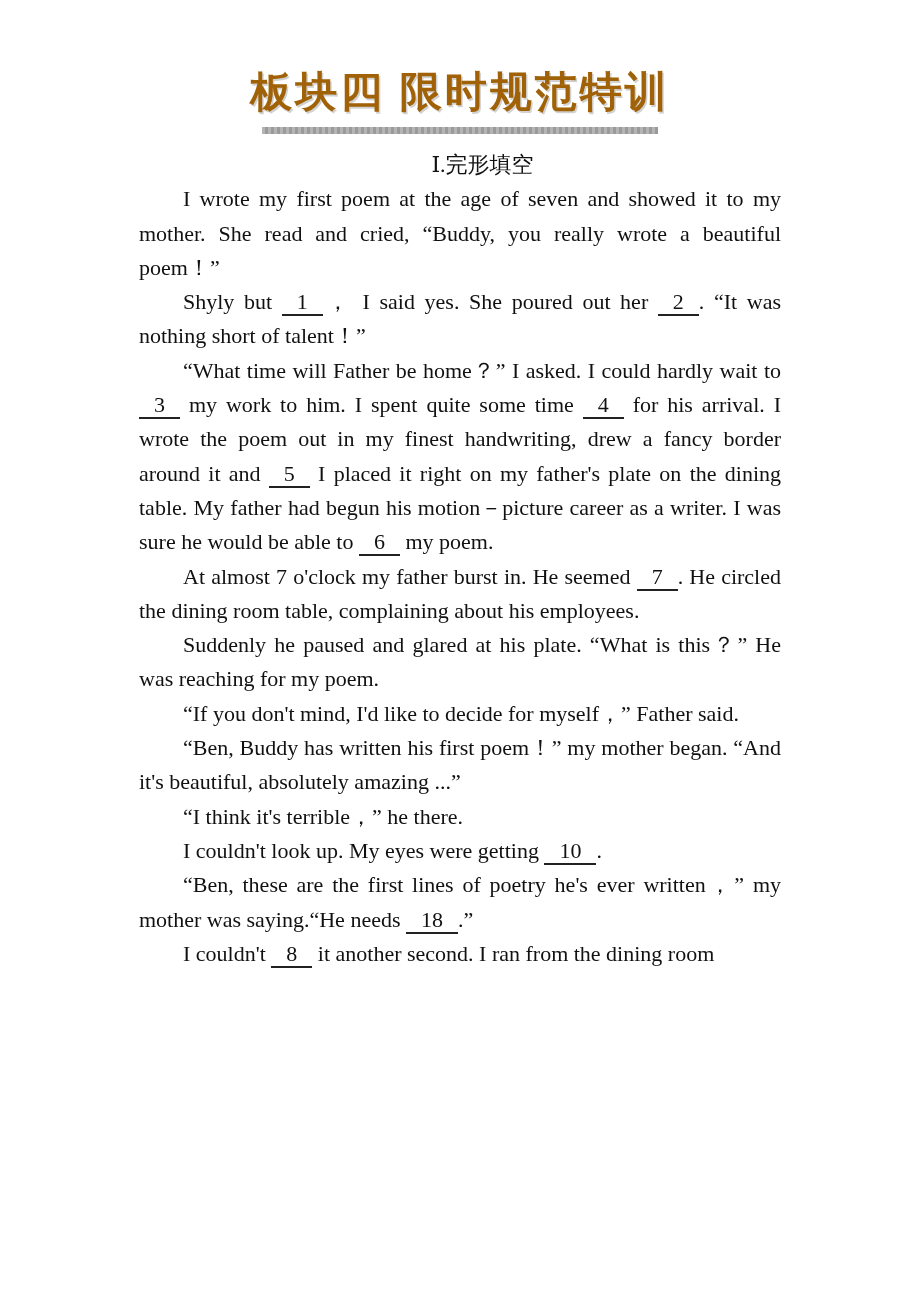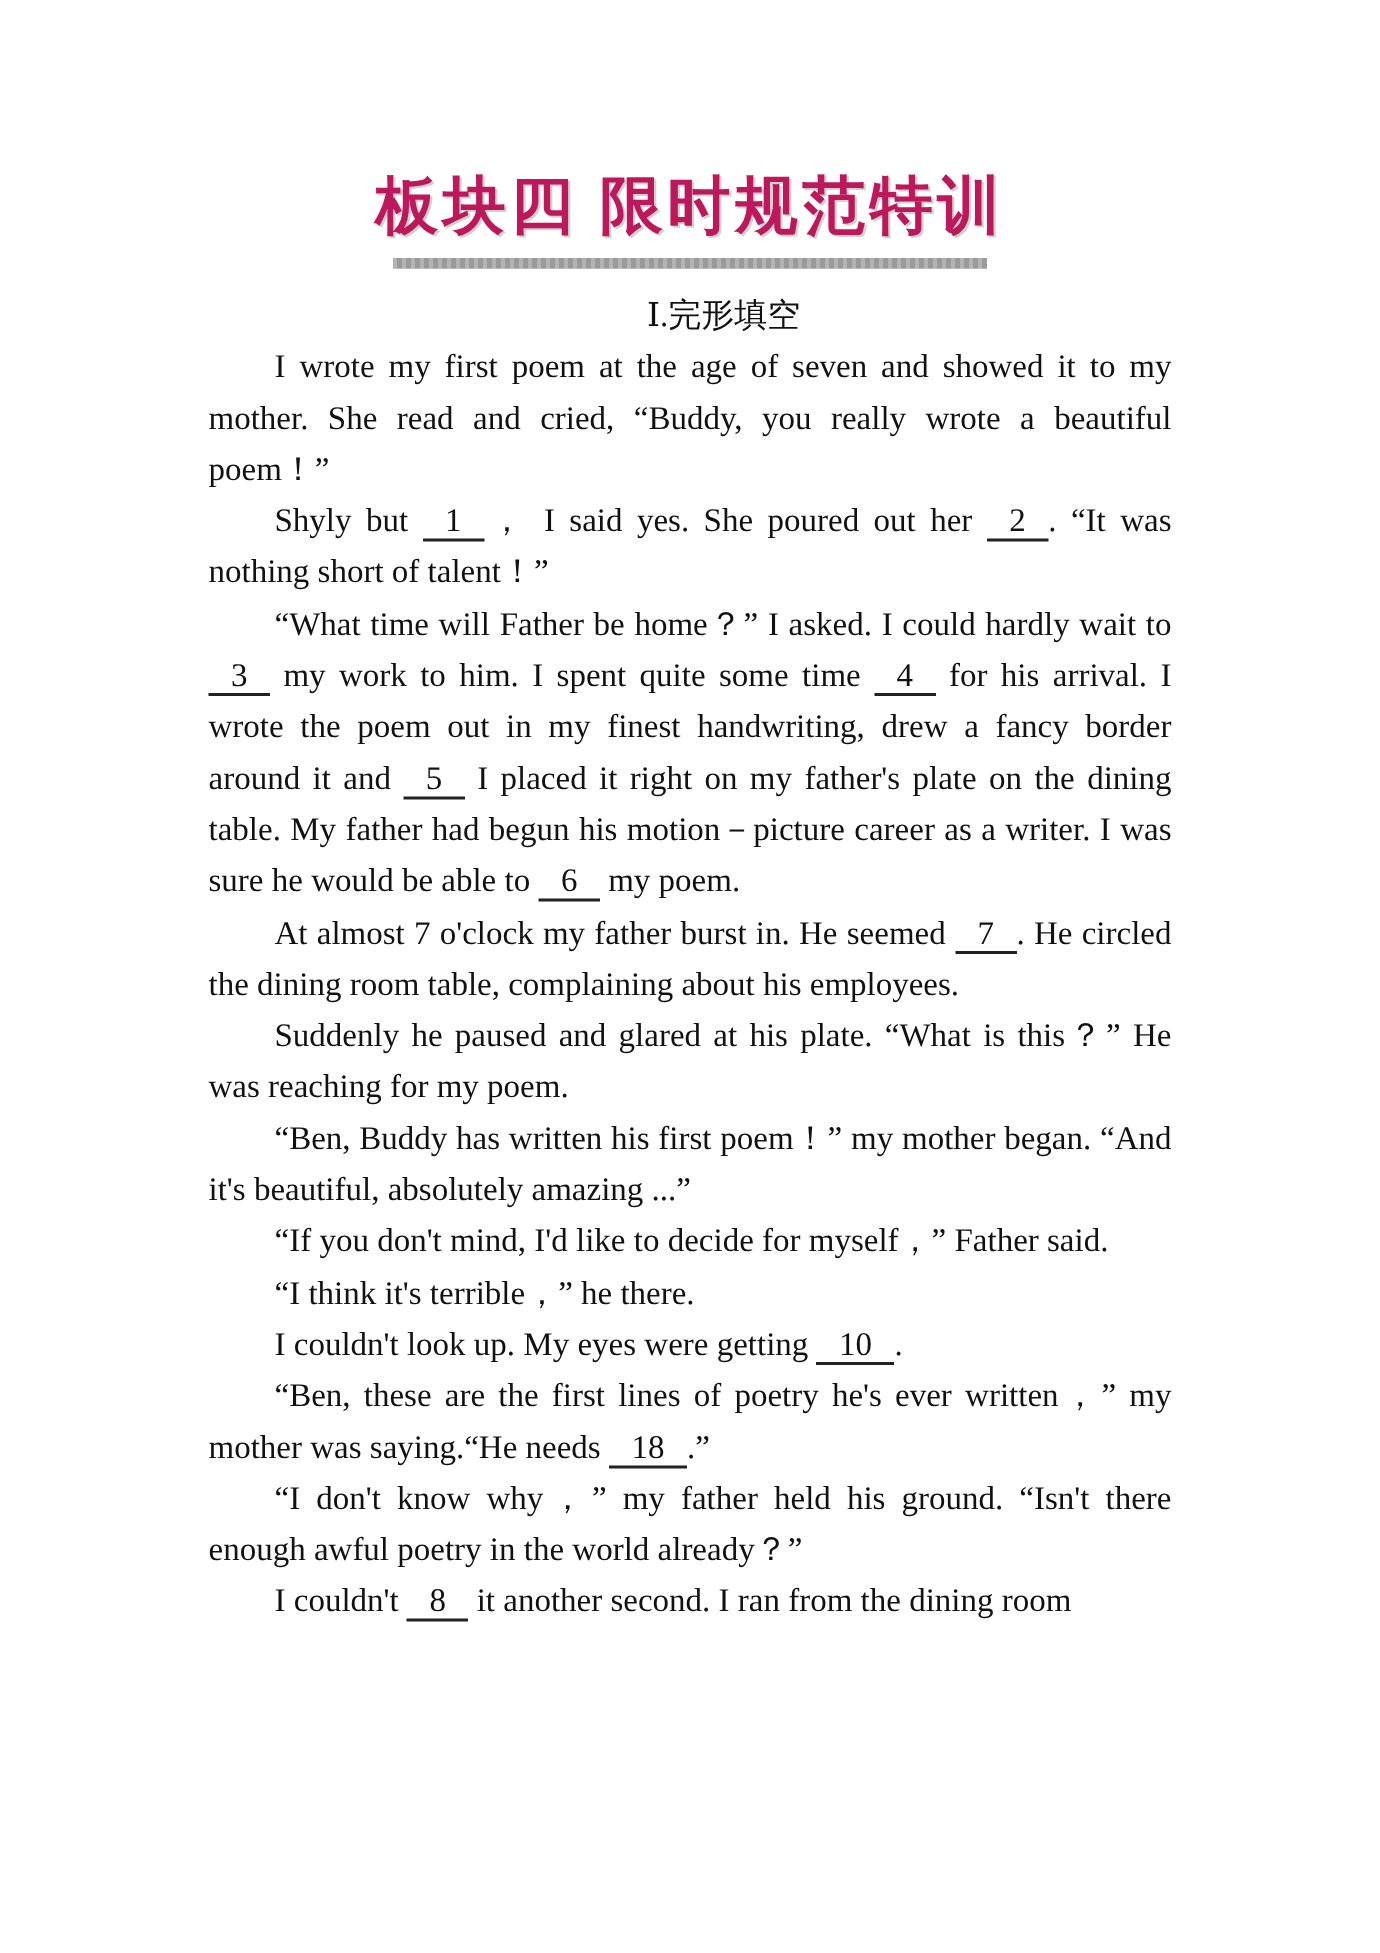--- a/index.html
+++ b/index.html
@@ -7,28 +7,28 @@
     position: relative;
     width: 920px;
     height: 1302px;
     background: #ffffff;
     overflow: hidden;
     font-family: "Liberation Serif", "DejaVu Serif", serif;
     color: #111111;
   }
   .doc-title {
     margin: 0;
-    padding-top: 111px;
+    padding-top: 66px;
     text-align: center;
     font-family: "Liberation Sans", "DejaVu Sans", sans-serif;
     font-weight: 900;
     font-size: 42px;
     line-height: 52px;
     letter-spacing: 3px;
-    color: #be185d;
+    color: #a16207;
     text-shadow: 1.5px 1.5px 0 rgba(0,0,0,0.18);
     white-space: pre;
   }
   .title-bar {
     width: 396px;
     height: 7px;
     margin: 9px auto 0 auto;
     background-color: #a5a5a5;
     background-image: repeating-linear-gradient(90deg, #b4b4b4 0 3px, #9a9a9a 3px 6px);
   }
@@ -72,24 +72,23 @@
   <div class="content">
 
     <h2 class="section-heading">Ⅰ.完形填空</h2>
 
     <div id="passage">
         <p class="para">I wrote my first poem at the age of seven and showed it to my mother. She read and cried, “Buddy, you really wrote a beautiful poem！”</p>
         <p class="para">Shyly but <span class="blank">1</span>， I said yes. She poured out her <span class="blank">2</span>. “It was nothing short of talent！”</p>
         <p class="para">“What time will Father be home？” I asked. I could hardly wait to <span class="blank">3</span> my work to him. I spent quite some time <span class="blank">4</span> for his arrival. I wrote the poem out in my finest handwriting, drew a fancy border around it and <span class="blank">5</span> I placed it right on my father's plate on the dining table. My father had begun his motion－picture career as a writer. I was sure he would be able to <span class="blank">6</span> my poem.</p>
         <p class="para">At almost 7 o'clock my father burst in. He seemed <span class="blank">7</span>. He circled the dining room table, complaining about his employees.</p>
         <p class="para">Suddenly he paused and glared at his plate. “What is this？” He was reaching for my poem.</p>
+        <p class="para">“If you don't mind, I'd like to decide for myself，” Father said.</p>
         <p class="para">“Ben, Buddy has written his first poem！” my mother began. “And it's beautiful, absolutely amazing ...”</p>
-        <p class="para">“If you don't mind, I'd like to decide for myself，” Father said.</p>
         <p class="para">“I think it's terrible，” he there.</p>
         <p class="para">I couldn't look up. My eyes were getting <span class="blank">10</span>.</p>
         <p class="para">“Ben, these are the first lines of poetry he's ever written，” my mother was saying.“He needs <span class="blank">18</span>.”</p>
-        <p class="para">“I don't know why，” my father held his ground. “Isn't there enough awful poetry in the world already？”</p>
         <p class="para">I couldn't <span class="blank">8</span> it another second. I ran from the dining room</p>
       </div>
 
   </div>
 
 </div>
 
 </body></html>

